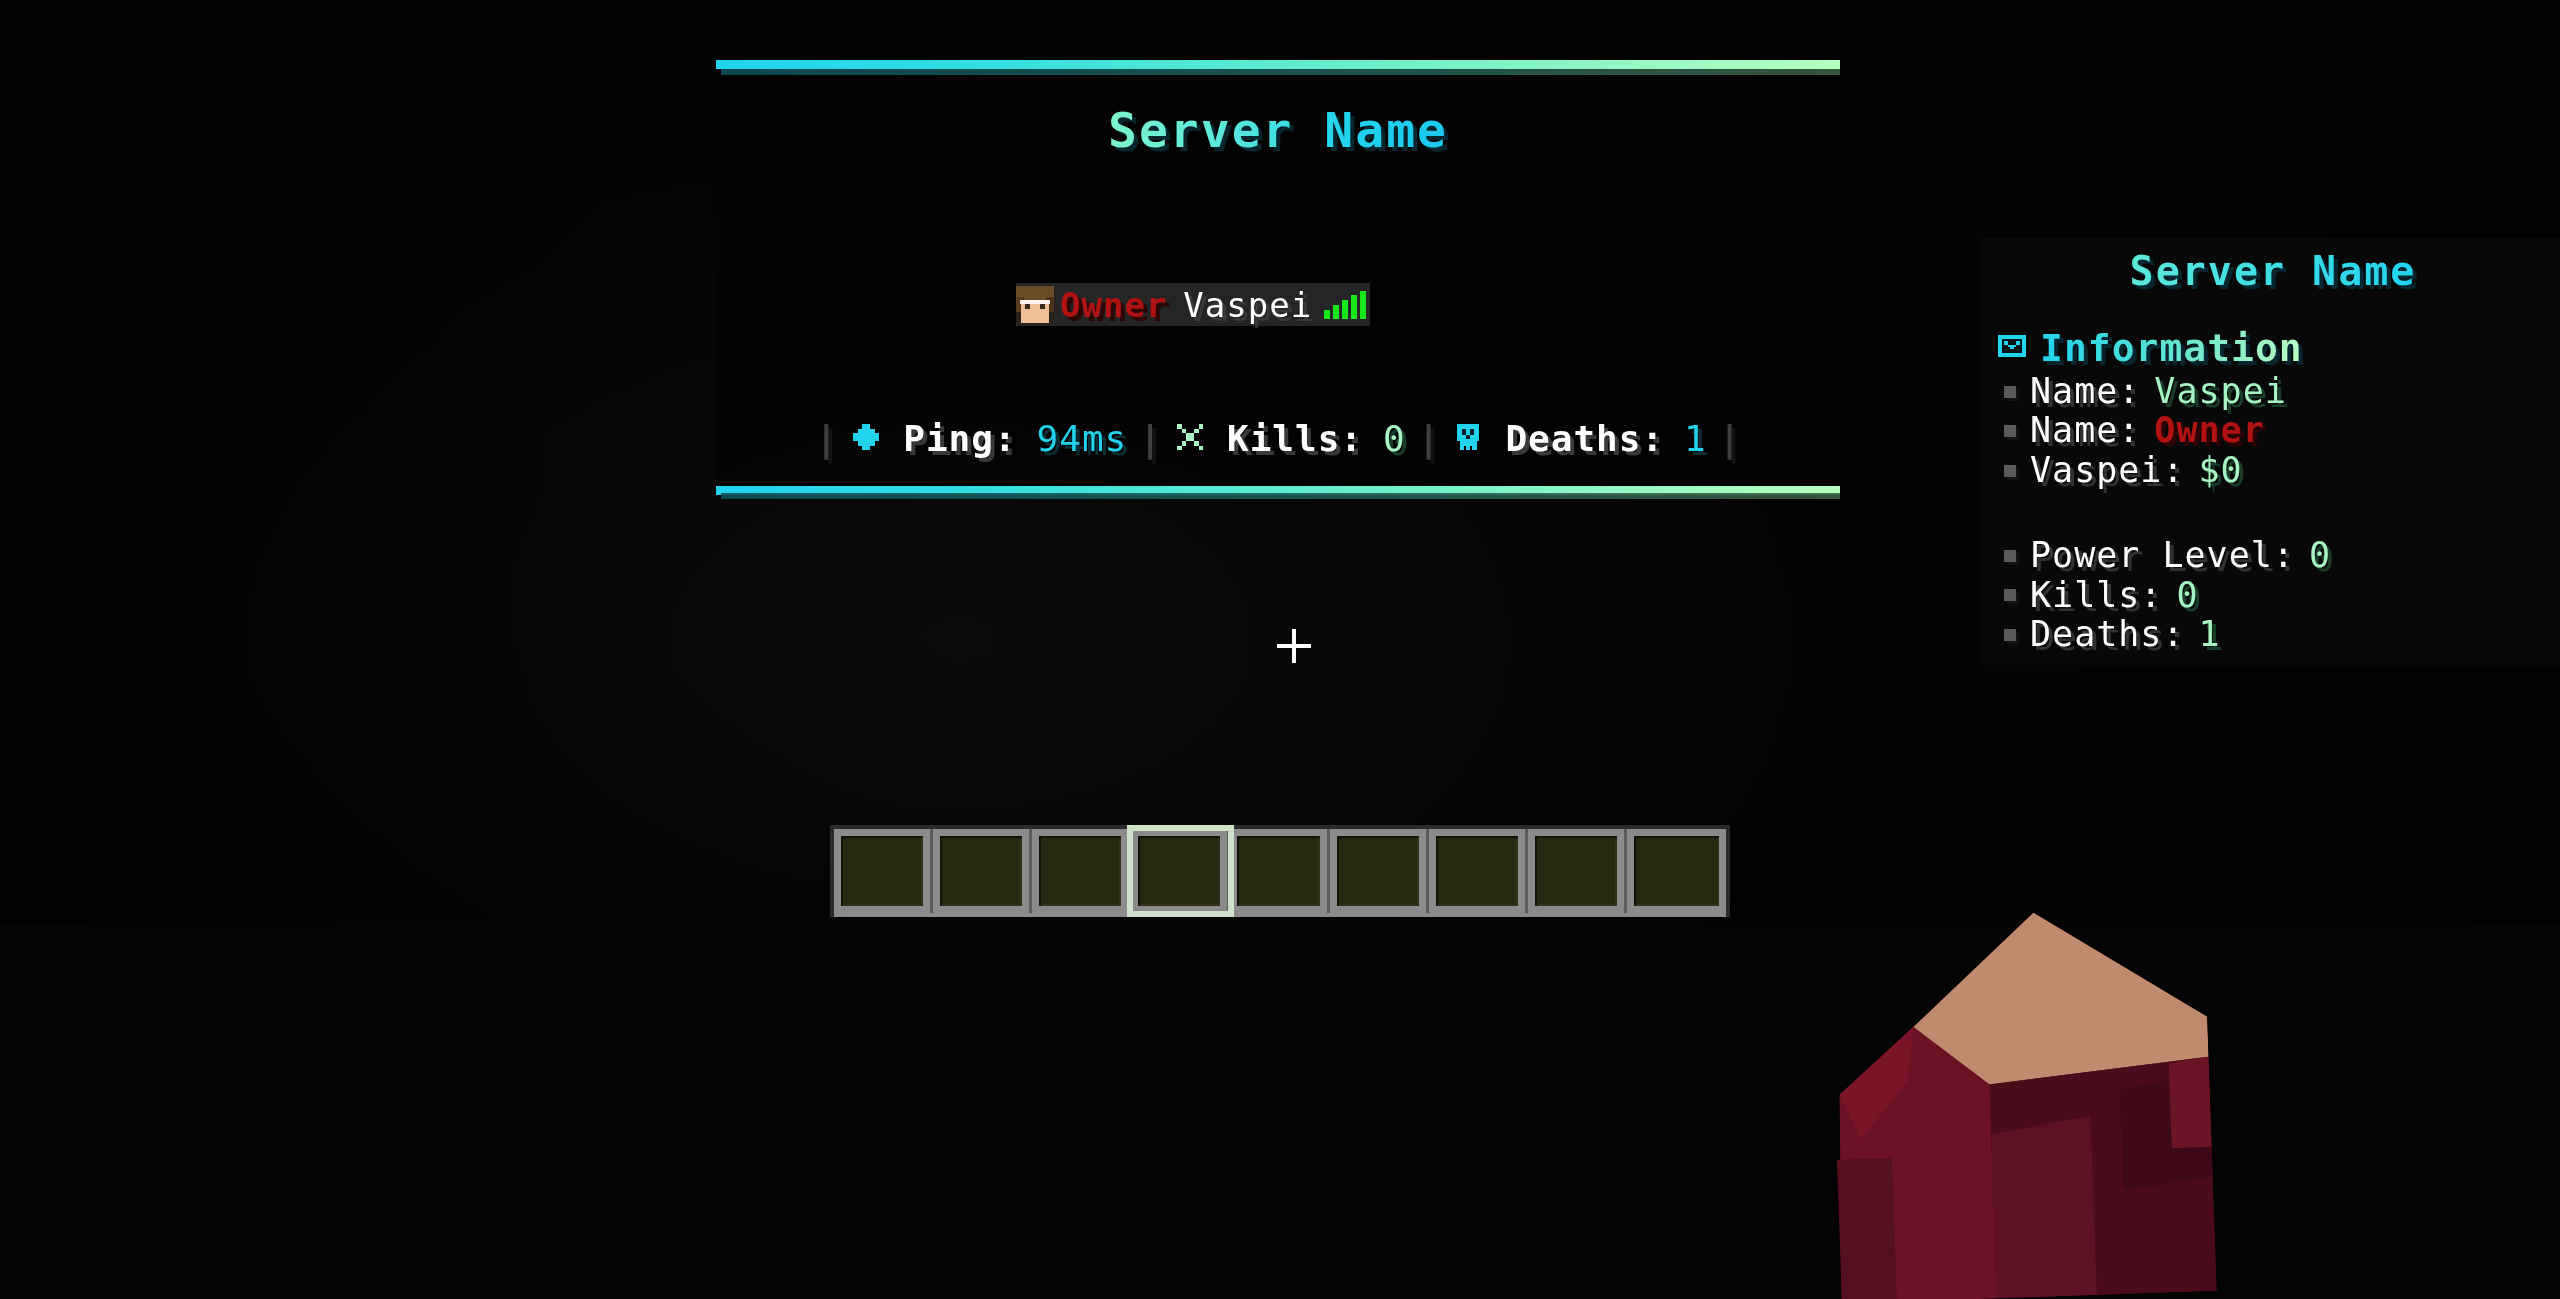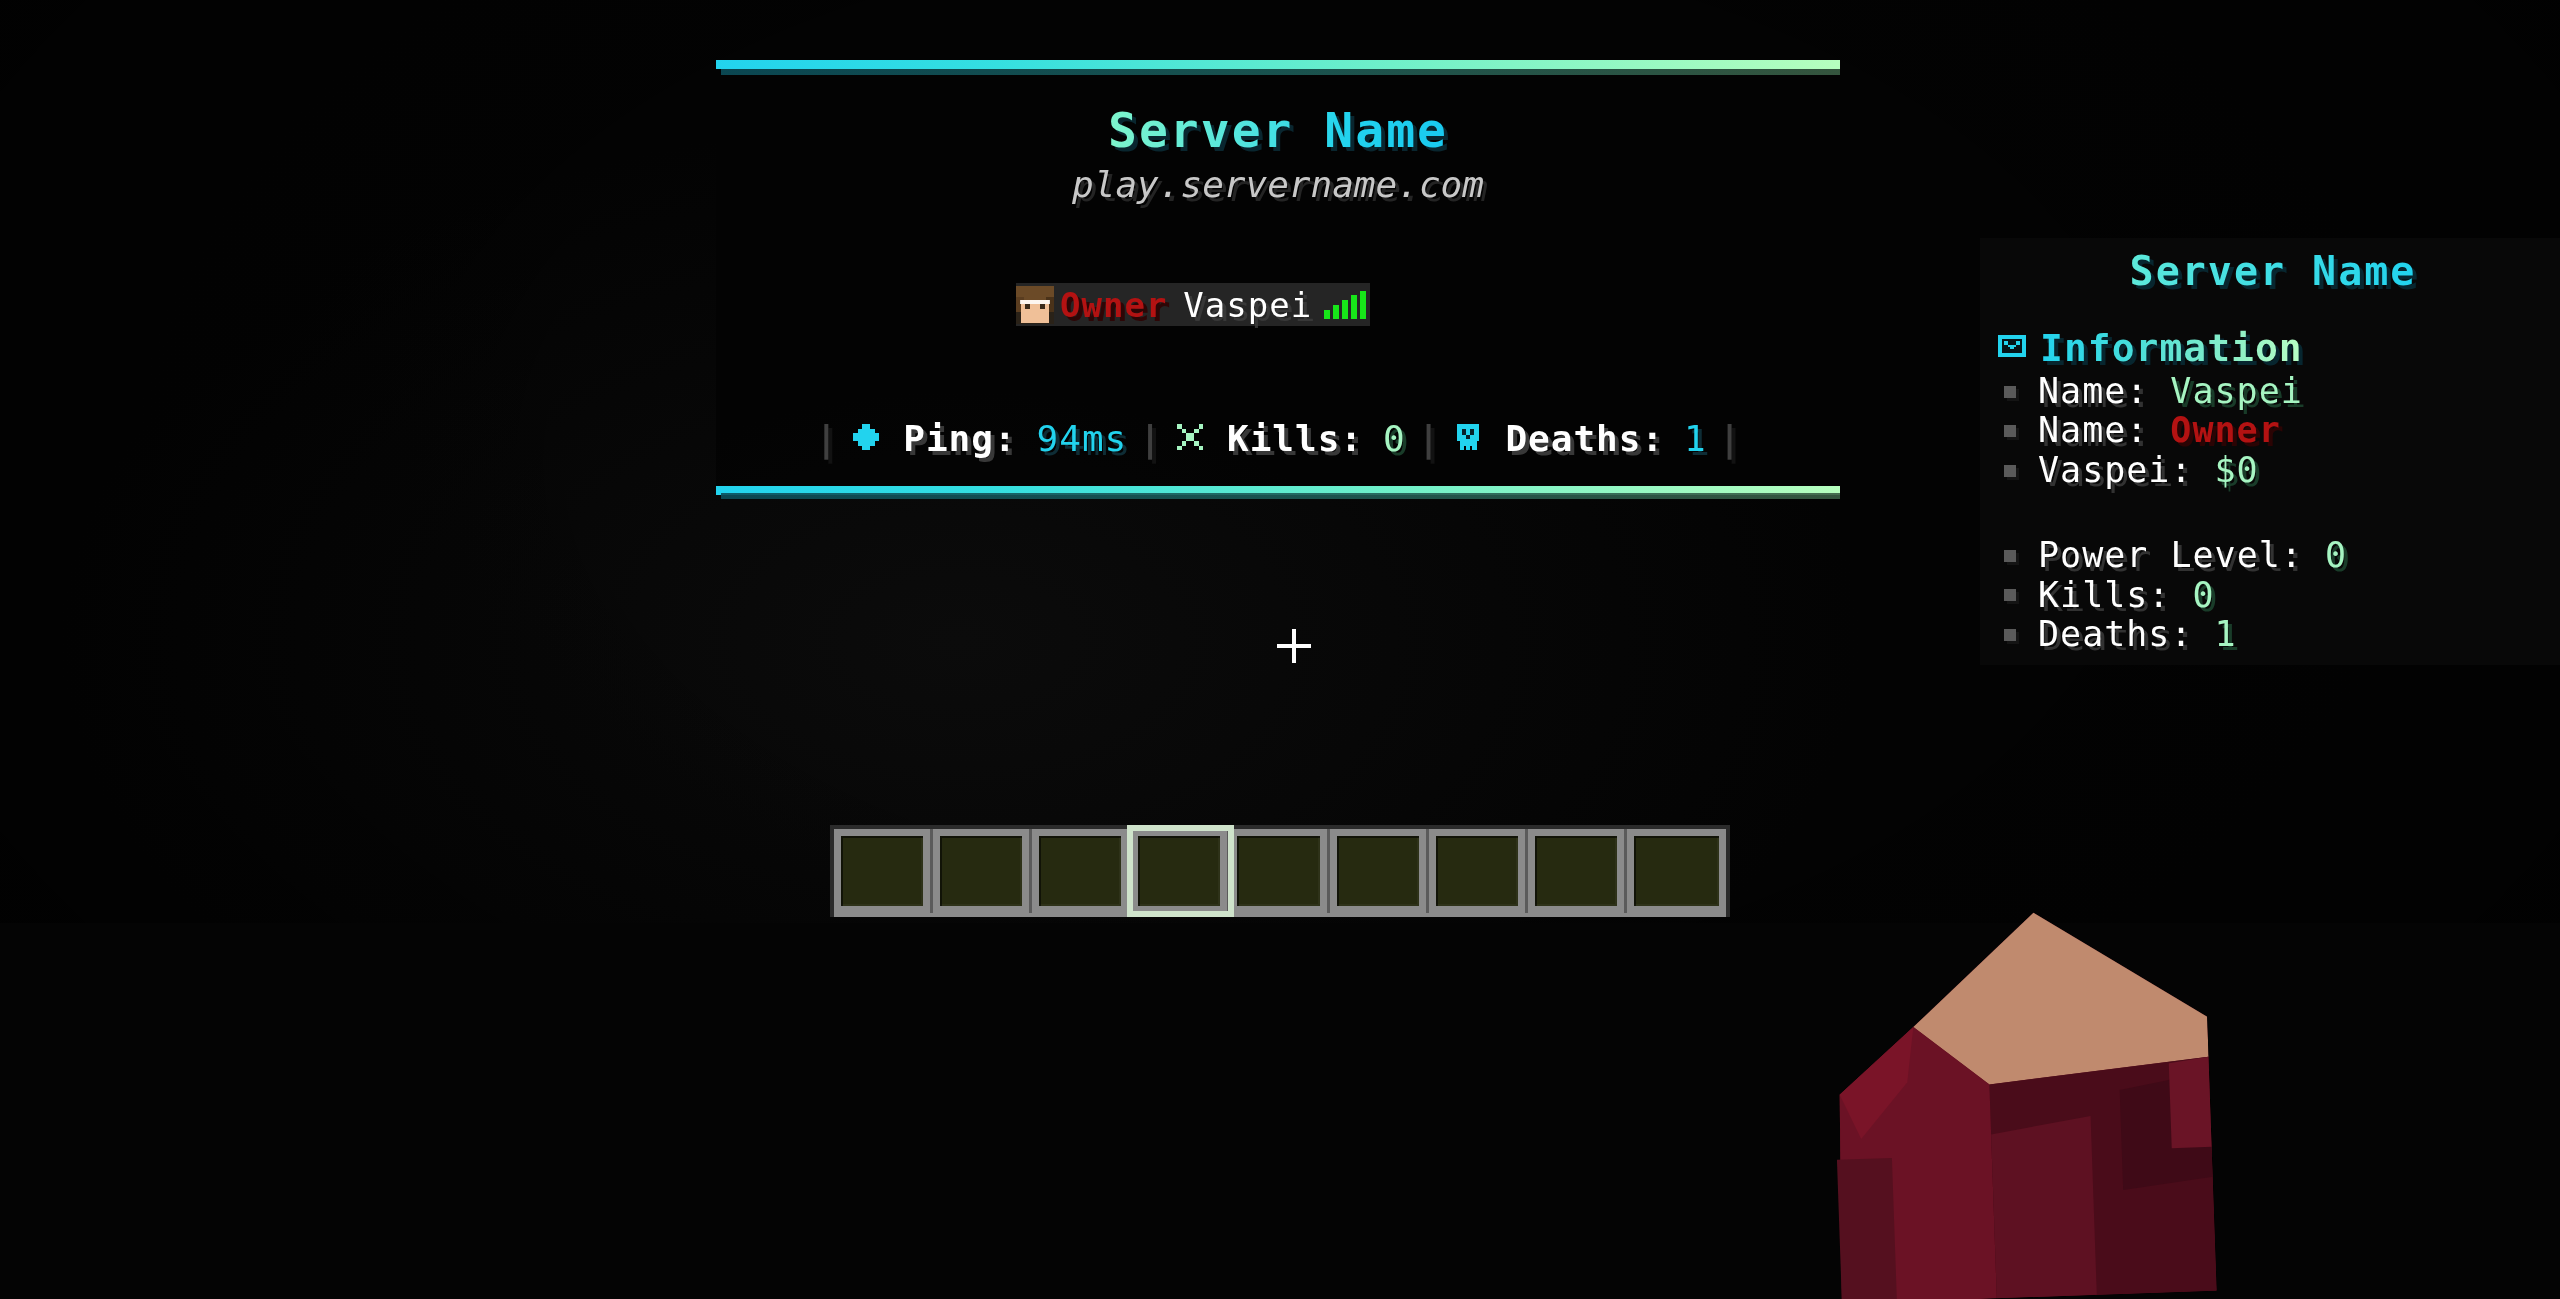--- a/index.html
+++ b/index.html
@@ -169,21 +169,21 @@
     display:flex; align-items:center; gap:12px;
     font-size:38px; font-weight:700; letter-spacing:1px;
     margin-bottom:2px;
   }
   .sb-head .sb-head-text{
     background:linear-gradient(90deg,#22d3ee 0%,#46dedb 35%,#8ef0c6 75%,#b9ffc4 100%);
     -webkit-background-clip:text; background-clip:text; color:transparent;
     filter:drop-shadow(4px 4px 0 rgba(8,42,52,.9));
   }
   .sb-row{
-    display:flex; align-items:center; gap:22px;
+    display:flex; align-items:center; gap:14px;
     font-size:35px; line-height:1.07;
     padding:1px 0;
     text-align:right;
   }
   .bullet{
     width:12px; height:12px; background:#5a5a5a; flex:0 0 auto; margin-left:8px;
     box-shadow:3px 3px 0 rgba(22,22,22,.9);
   }
   .sb-label{ color:#ffffff; text-shadow:4px 4px 0 rgba(58,58,58,.85); letter-spacing:1px; }
   .sb-val{ color:#a6f5c2; text-shadow:4px 4px 0 rgba(28,66,46,.9); letter-spacing:1px; }
@@ -226,21 +226,20 @@
 
   <div class="vignette"></div>
 
   <div id="tablist">
 
     <div class="tab-border top"></div>
     <div class="tab-border-shadow top"></div>
 
     <div class="tab-header">
       <span class="server-title">Server Name</span>
-      <span class="server-ip">play.servername.com</span>
     </div>
 
     <div class="player-row">
       <span class="avatar">
         <span class="hair"></span>
           <span class="hair2"></span>
           <span class="hair3"></span>
         <span class="face"></span>
           <span class="browband"></span>
         <span class="eyeL"></span>

